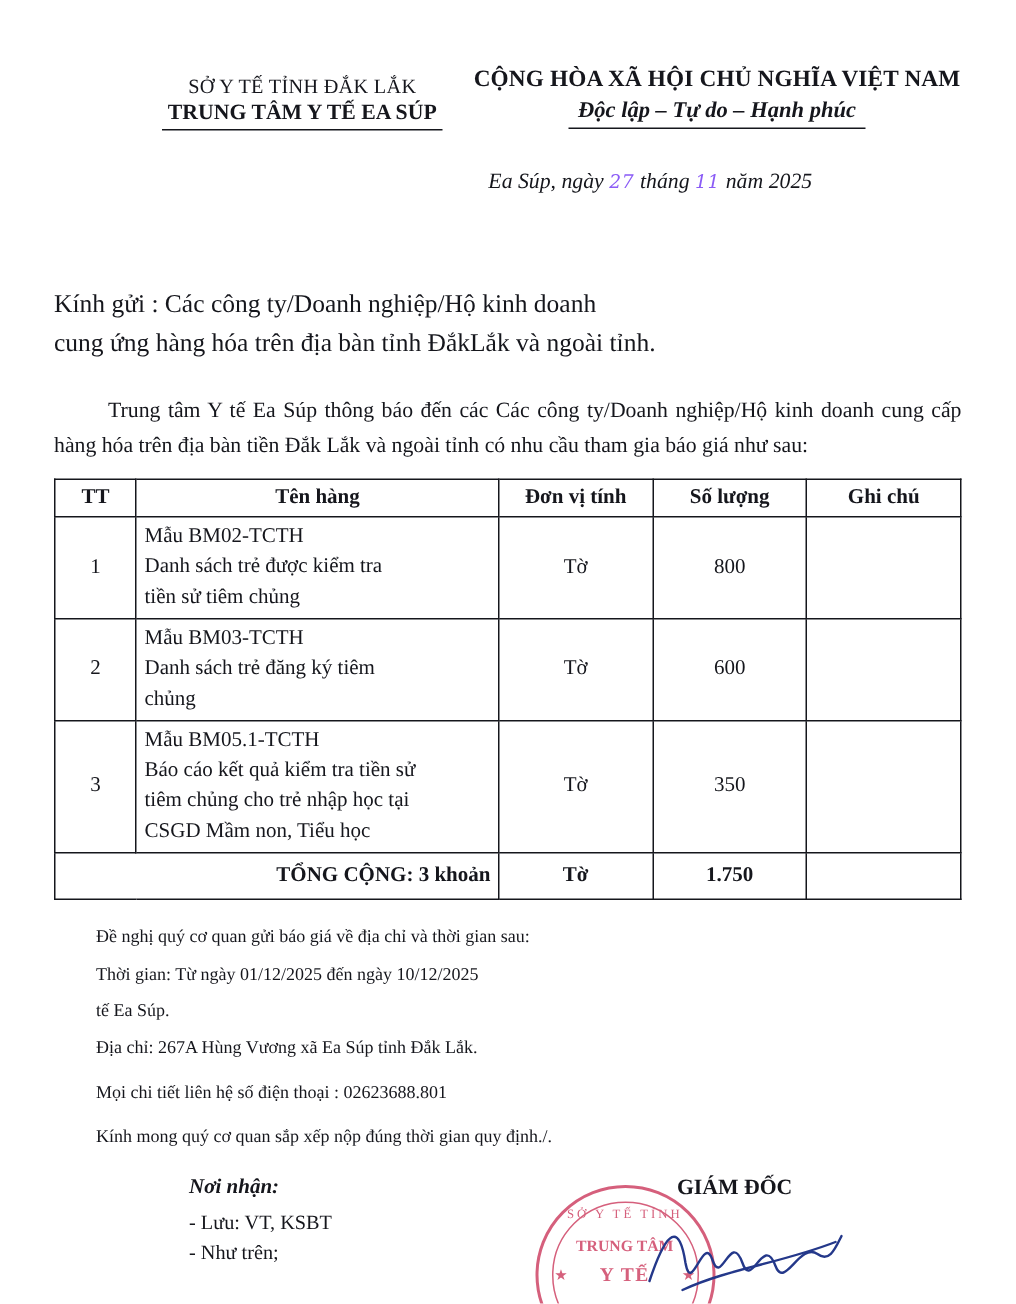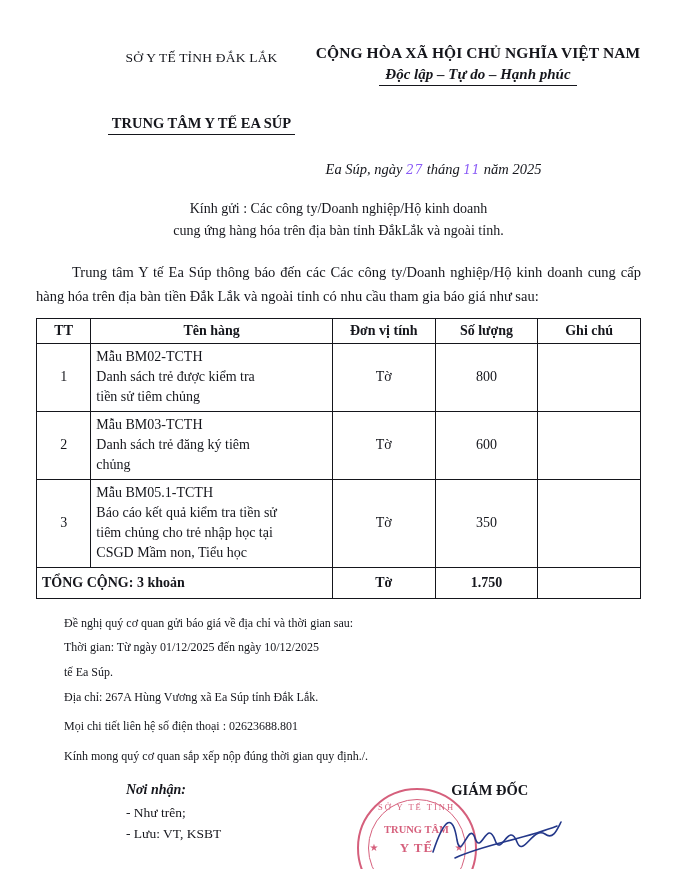--- a/index.html
+++ b/index.html
@@ -38,21 +38,20 @@
   .org-line1 {
     font-size: 13.5px;
     letter-spacing: 0.2px;
   }
   .org-line2 {
     font-size: 14.5px;
     font-weight: bold;
     display: inline-block;
     border-bottom: 1.3px solid #15161c;
     padding: 1px 4px 2px 4px;
-    margin-top: 48px;
   }
   .nation-block {
     flex: 1;
     text-align: center;
     padding-left: 6px;
   }
   .nation-line1 {
     font-size: 15.5px;
     font-weight: bold;
     letter-spacing: 0.1px;
@@ -76,23 +75,22 @@
   .hand {
     font-family: "DejaVu Serif", serif;
     font-style: italic;
     font-size: 12.5px;
     color: #8b5cf6;
     letter-spacing: 0.5px;
   }
 
   
   .recipient {
-    margin-top: 20px;
-    text-align: center;
-    font-size: 14px;
+    margin-top: 60px;
+    font-size: 17px;
     line-height: 1.55;
   }
   .recipient .l1 { display: block; }
   .recipient .l2 { display: block; }
 
   
   .intro {
     margin-top: 20px;
     font-size: 14.5px;
     line-height: 1.6;
@@ -127,21 +125,21 @@
     line-height: 1.45;
     padding: 3px 7px;
   }
   td.center { text-align: center; }
   tr.total td {
     font-weight: bold;
     padding-top: 7px;
     padding-bottom: 7px;
   }
   tr.total td.total-label {
-    text-align: left;
+    text-align: right;
   }
 
   
   .notes {
     margin-top: 14px;
     font-size: 12px;
     line-height: 1.72;
   }
   .notes p {
     margin: 0 0 4px 0;
@@ -335,22 +333,22 @@
       <span class="cont">tế Ea Súp.</span>
     </p>
     <p>Địa chỉ: 267A Hùng Vương xã Ea Súp tỉnh Đắk Lắk.</p>
     <p class="gap">Mọi chi tiết liên hệ số điện thoại : 02623688.801</p>
     <p class="gap">Kính mong quý cơ quan sắp xếp nộp đúng thời gian quy định./.</p>
   </div>
 
   <div class="sig-area">
     <div class="sig-left">
       <div class="title">Nơi nhận:</div>
+      <div class="item">- Lưu: VT, KSBT</div>
       <div class="item">- Như trên;</div>
-      <div class="item">- Lưu: VT, KSBT</div>
     </div>
     <div class="sig-right">
       <div class="title">GIÁM ĐỐC</div>
 
       <div class="stamp">
         <div class="inner"></div>
         <div class="st-top">SỞ Y TẾ TỈNH</div>
         <div class="st-mid1">TRUNG TÂM</div>
         <div class="st-mid2">Y TẾ</div>
 

